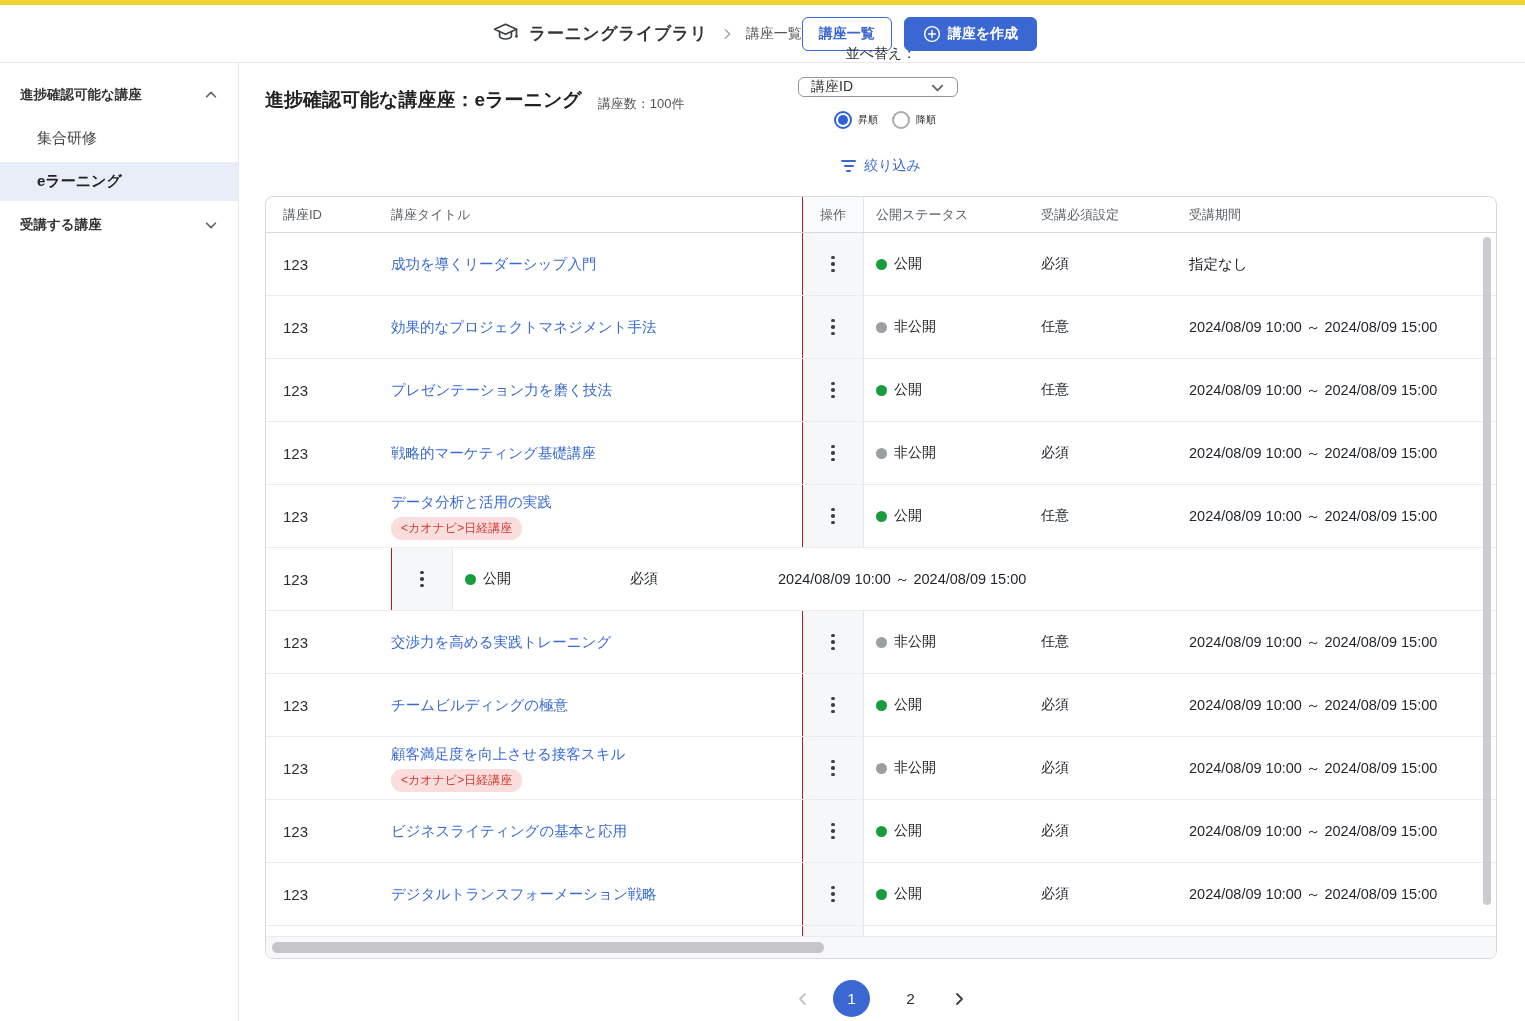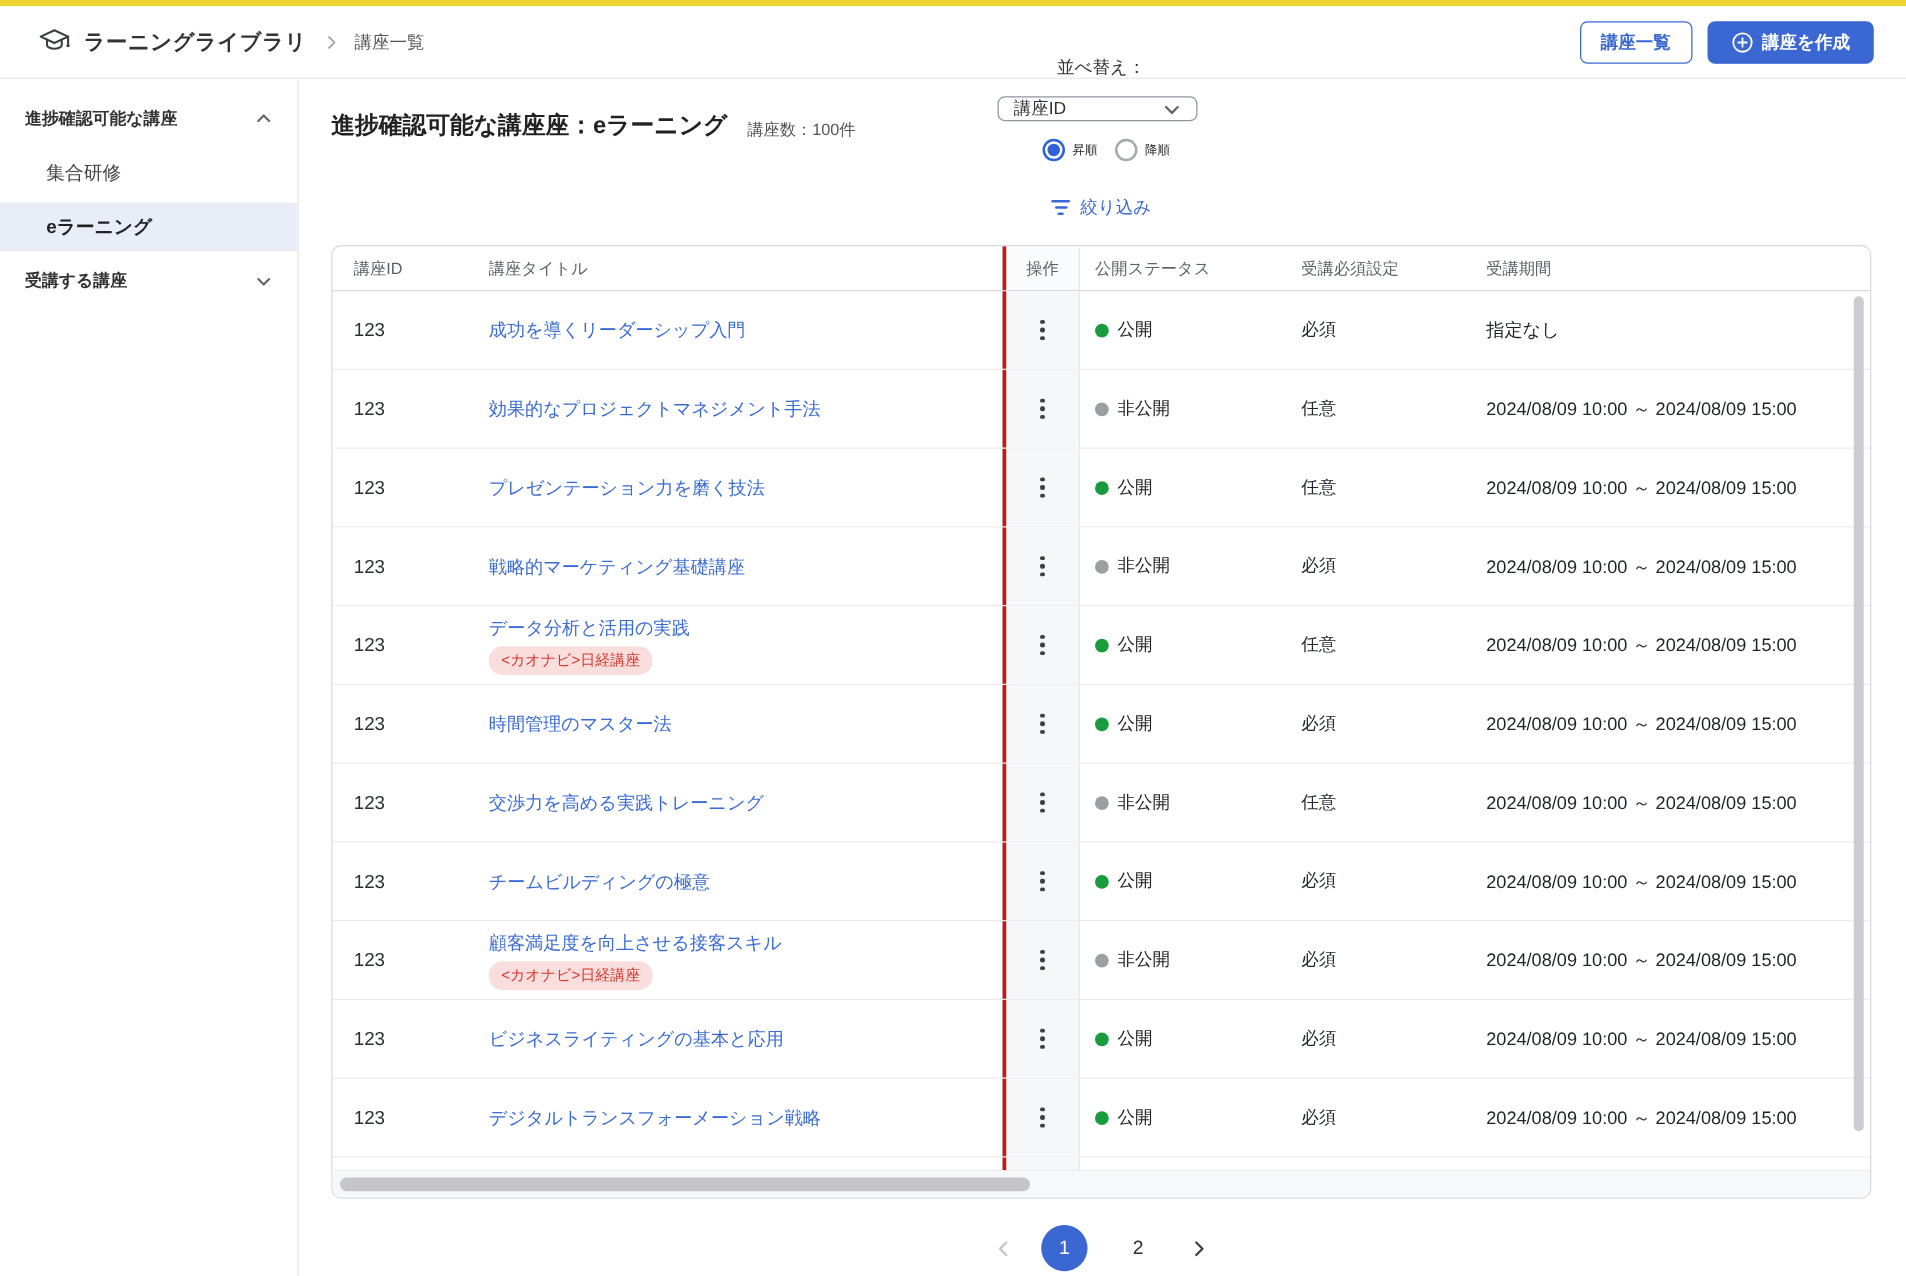--- a/index.html
+++ b/index.html
@@ -3,21 +3,21 @@
 <meta charset="utf-8">
 <style>
   * { margin:0; padding:0; box-sizing:border-box; }
   html,body { width:1525px; height:1021px; background:#fff; overflow:hidden;
     font-family:"Liberation Sans","DejaVu Sans",sans-serif; color:#24292f; }
 
   
   .topbar { height:5px; background:#efd42f; width:100%; }
 
   
-  .appbar { height:58px; display:flex; align-items:center; justify-content:space-between;
+  .appbar { height:58px; display:flex; align-items:center; justify-content:center;
     padding:0 26px 0 30px; border-bottom:1px solid #e9e9e9; background:#fff; }
   .brand { display:flex; align-items:center; gap:10px; }
   .app-title { font-size:17px; font-weight:700; color:#333; letter-spacing:.5px; }
   .crumb-sep { color:#9aa0a6; display:flex; align-items:center; margin:0 2px; }
   .crumb-cur { font-size:14px; color:#555; }
   .appbar-actions { display:flex; align-items:center; gap:12px; }
   .btn { font-family:inherit; font-size:14px; font-weight:700; border-radius:6px;
     height:34px; padding:0 16px; cursor:pointer; display:flex; align-items:center; gap:7px; }
   .btn-outline { background:#fff; color:#3a67d1; border:1px solid #3a67d1; }
   .btn-solid { background:#3a67d1; color:#fff; border:1px solid #3a67d1; padding:0 18px; }
@@ -60,21 +60,21 @@
 
   
   .table { margin-top:21px; border:1px solid #d9d9d9; border-radius:8px; position:relative;
     height:763px; overflow:hidden; background:#fff; }
   .trow, .thead { display:flex; align-items:center; }
   .thead { height:36px; font-size:13px; color:#5c6168; border-bottom:1px solid #d9d9d9; }
   .trow { height:63px; border-bottom:1px solid #ececec; font-size:14px; }
   .c-id { width:125px; padding-left:17px; flex:none; font-size:15px; color:#2b2f33; }
   .c-title { width:411px; flex:none; display:flex; flex-direction:column; align-items:flex-start; gap:5px; }
   .c-act { width:62px; flex:none; align-self:stretch; background:#f6f7f8;
-    border-left:3px solid #b91c1c; border-right:1px solid #e6e6e6;
+    border-left:1px solid #b91c1c; border-right:1px solid #e6e6e6;
     display:flex; align-items:center; justify-content:center; }
   .c-status { width:177px; flex:none; padding-left:12px; display:flex; align-items:center; gap:7px; }
   .c-req { width:148px; flex:none; }
   .c-period { flex:1; font-size:14.5px; color:#1f2329; }
   .thead .c-id, .thead .c-title, .thead .c-status, .thead .c-req, .thead .c-period { font-size:13px; color:#5c6168; }
   .thead .c-act { background:#fafbfc; }
   .link { color:#3a6bd2; text-decoration:none; font-size:14.5px; cursor:pointer; }
   .badge { background:#fadddd; color:#d33a2f; font-size:12px; padding:3px 10px; border-radius:11px; }
   .kebab { width:26px; height:26px; border:none; background:transparent; cursor:pointer;
     display:flex; flex-direction:column; align-items:center; justify-content:center; gap:3px; }
@@ -290,23 +290,20 @@
         <div class="c-status">
             <span class="sdot" style="background-color: rgb(24, 156, 62);"></span>
             <span class="status-txt">公開</span>
           </div>
         <div class="c-req">任意</div>
         <div class="c-period">2024/08/09 10:00 ～ 2024/08/09 15:00</div>
       </div>
 
       <div class="trow">
         <div class="c-id">123</div>
-        <div class="c-title">
-            <a class="link">時間管理のマスター法</a>
-          </div>
         <div class="c-act">
             <button class="kebab">
               <i></i>
               <i></i>
               <i></i>
             </button>
           </div>
         <div class="c-status">
             <span class="sdot" style="background-color: rgb(24, 156, 62);"></span>
             <span class="status-txt">公開</span>

